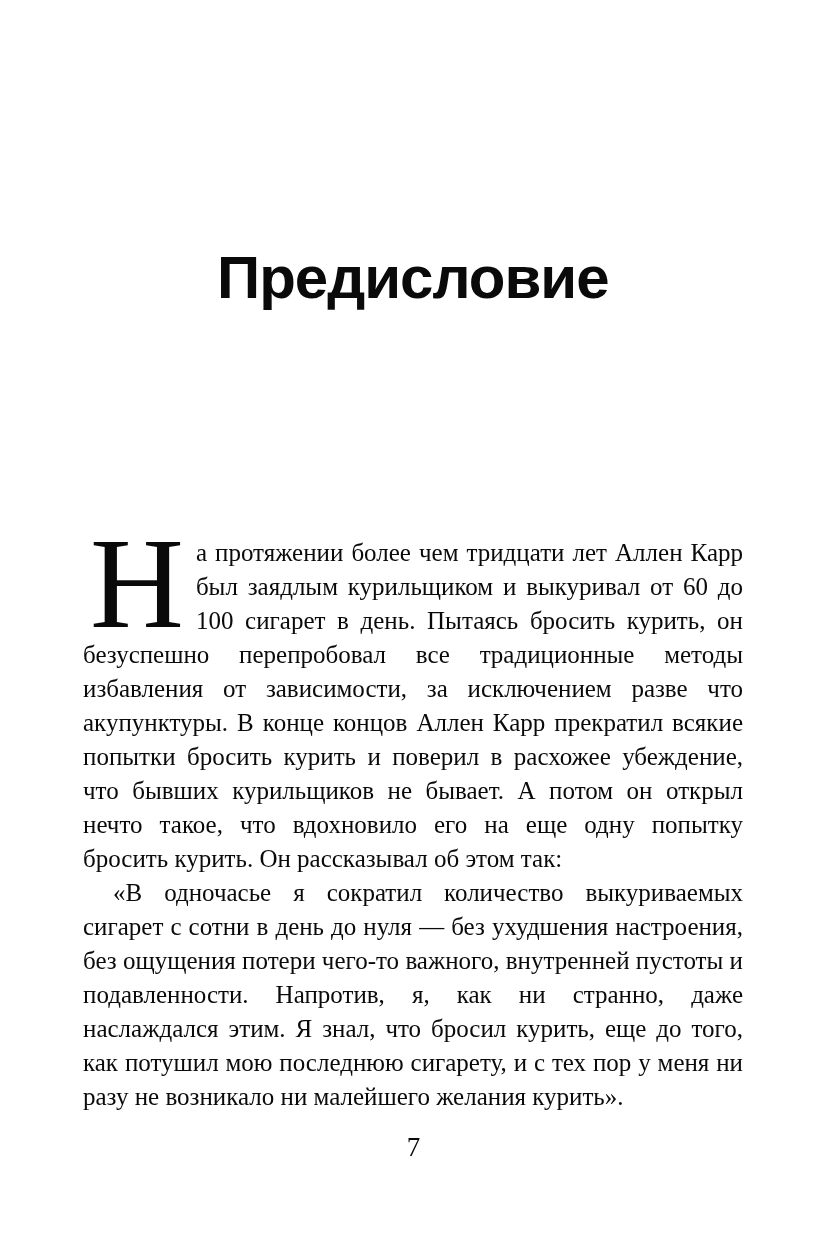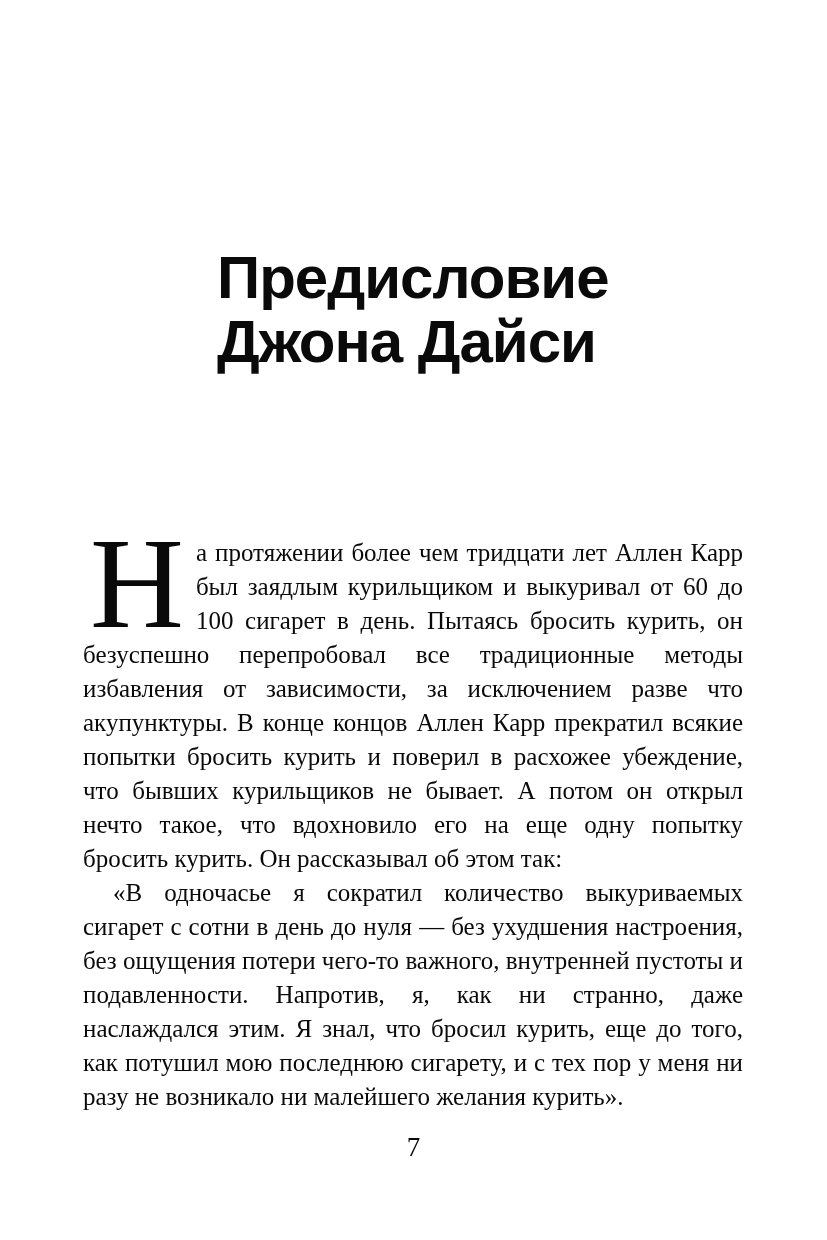--- a/index.html
+++ b/index.html
@@ -71,21 +71,20 @@
     color: #0a0a0a;
   }
 </style>
 </head>
 <body>
 
 <div class="page">
 
   <h1 class="chapter-title">
     <span class="title-line">Предисловие</span>
-    <span class="title-line">Джона Дайси</span>
   </h1>
 
   <div class="body-text">
     <p class="para"><span class="dropcap">Н</span><span>а протяжении более чем тридцати лет Аллен Карр был заядлым курильщиком и выкуривал от 60 до 100 сигарет в день. Пытаясь бросить курить, он безуспешно перепробовал все традиционные методы избавления от зависимости, за исключением разве что акупунктуры. В конце концов Аллен Карр прекратил всякие попытки бросить курить и поверил в расхожее убеждение, что бывших курильщиков не бывает. А потом он открыл нечто такое, что вдохновило его на еще одну попытку бросить курить. Он рассказывал об этом так:</span></p>
 
     <p class="para para-indent">«В одночасье я сократил количество выкуриваемых сигарет с сотни в день до нуля — без ухудшения настроения, без ощущения потери чего-то важного, внутренней пустоты и подавленности. Напротив, я, как ни странно, даже наслаждался этим. Я знал, что бросил курить, еще до того, как потушил мою последнюю сигарету, и с тех пор у меня ни разу не возникало ни малейшего желания курить».</p>
 
   </div>
 
   <div class="page-number">7</div>

